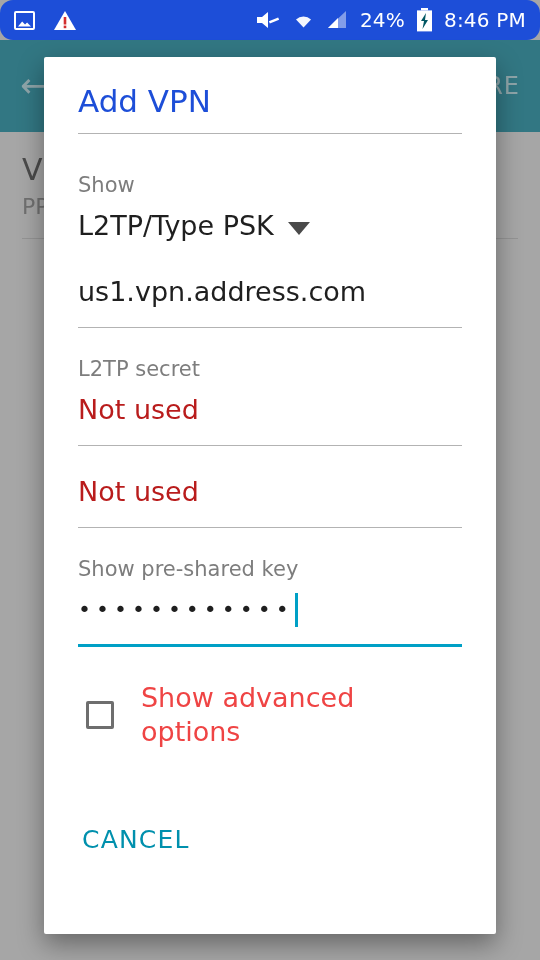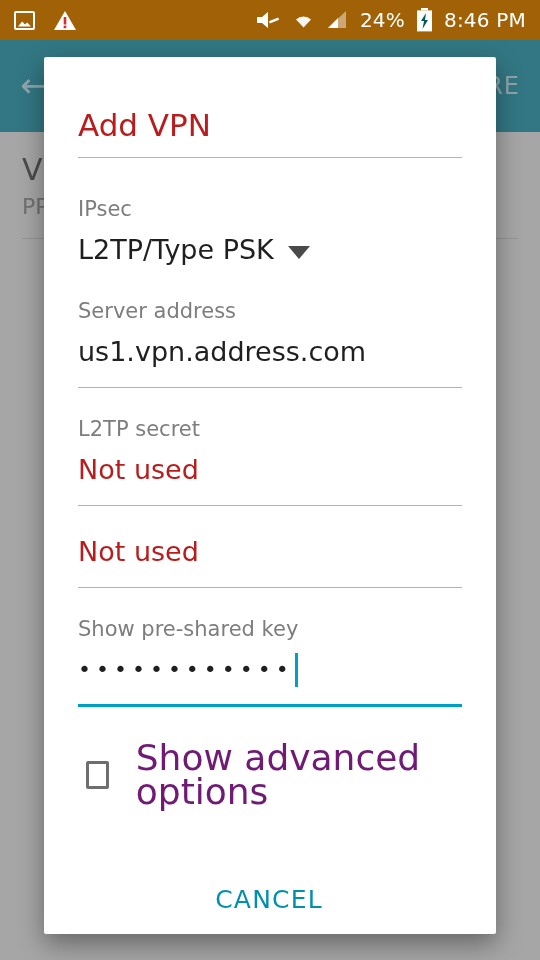--- a/index.html
+++ b/index.html
@@ -24,26 +24,27 @@
     position: absolute;
     inset: 0;
     background: #c9c9c9;
   }
 
   .status-bar {
     position: absolute;
     top: 0; left: 0;
     width: 540px;
     height: 40px;
-    background: #a16207;
+    background: #1d4ed8;
     display: flex;
     align-items: center;
     padding: 0 14px;
     box-sizing: border-box;
     color: #ffffff;
+    border-radius: 13px;
   }
 
   .status-left {
     display: flex;
     align-items: center;
     gap: 18px;
   }
 
   .status-right {
     margin-left: auto;
@@ -146,22 +147,22 @@
     background: #ffffff;
     border-radius: 2px;
     box-shadow: 0 10px 26px rgba(0,0,0,0.38);
     box-sizing: border-box;
     padding: 0 34px;
     overflow: hidden;
   }
 
   .dialog-title {
     font-size: 31px;
-    color: #b91c1c;
-    padding-top: 48px;
+    color: #1d4ed8;
+    padding-top: 24px;
     padding-bottom: 12px;
     line-height: 40px;
   }
 
   .title-rule {
     height: 1px;
     background: #b3b3b3;
     margin-bottom: 10px;
   }
 
@@ -234,29 +235,29 @@
 
   .checkbox {
     width: 28px;
     height: 28px;
     border: 3px solid #6e6e6e;
     border-radius: 2px;
     box-sizing: border-box;
   }
 
   .checkbox-label {
-    font-size: 36px;
-    color: #701a75;
+    font-size: 27px;
+    color: #ef4444;
     margin-left: 27px;
     line-height: 34px;
   }
 
   .actions {
     display: flex;
-    justify-content: center;
+    justify-content: flex-start;
     align-items: center;
     gap: 42px;
     padding-top: 70px;
     padding-right: 2px;
   }
 
   .action-btn {
     font-size: 25px;
     color: #0090ad;
     letter-spacing: 1.2px;
@@ -321,29 +322,28 @@
       <span class="status-text">8:46 PM</span>
     </div>
   </div>
 
   <div class="dialog">
 
     <div class="dialog-title">Add VPN</div>
     <div class="title-rule"></div>
 
     <div class="field">
-      <div class="field-label">IPsec</div>
+      <div class="field-label">Show</div>
       <div class="field-value">
         <span>L2TP/Type PSK</span>
         <span class="caret-down"></span>
       </div>
     </div>
 
     <div class="field">
-      <div class="field-label">Server address</div>
       <div class="field-value">us1.vpn.address.com</div>
       <div class="underline"></div>
     </div>
 
     <div class="field">
       <div class="field-label">L2TP secret</div>
       <div class="field-value placeholder">Not used</div>
       <div class="underline"></div>
     </div>
 

